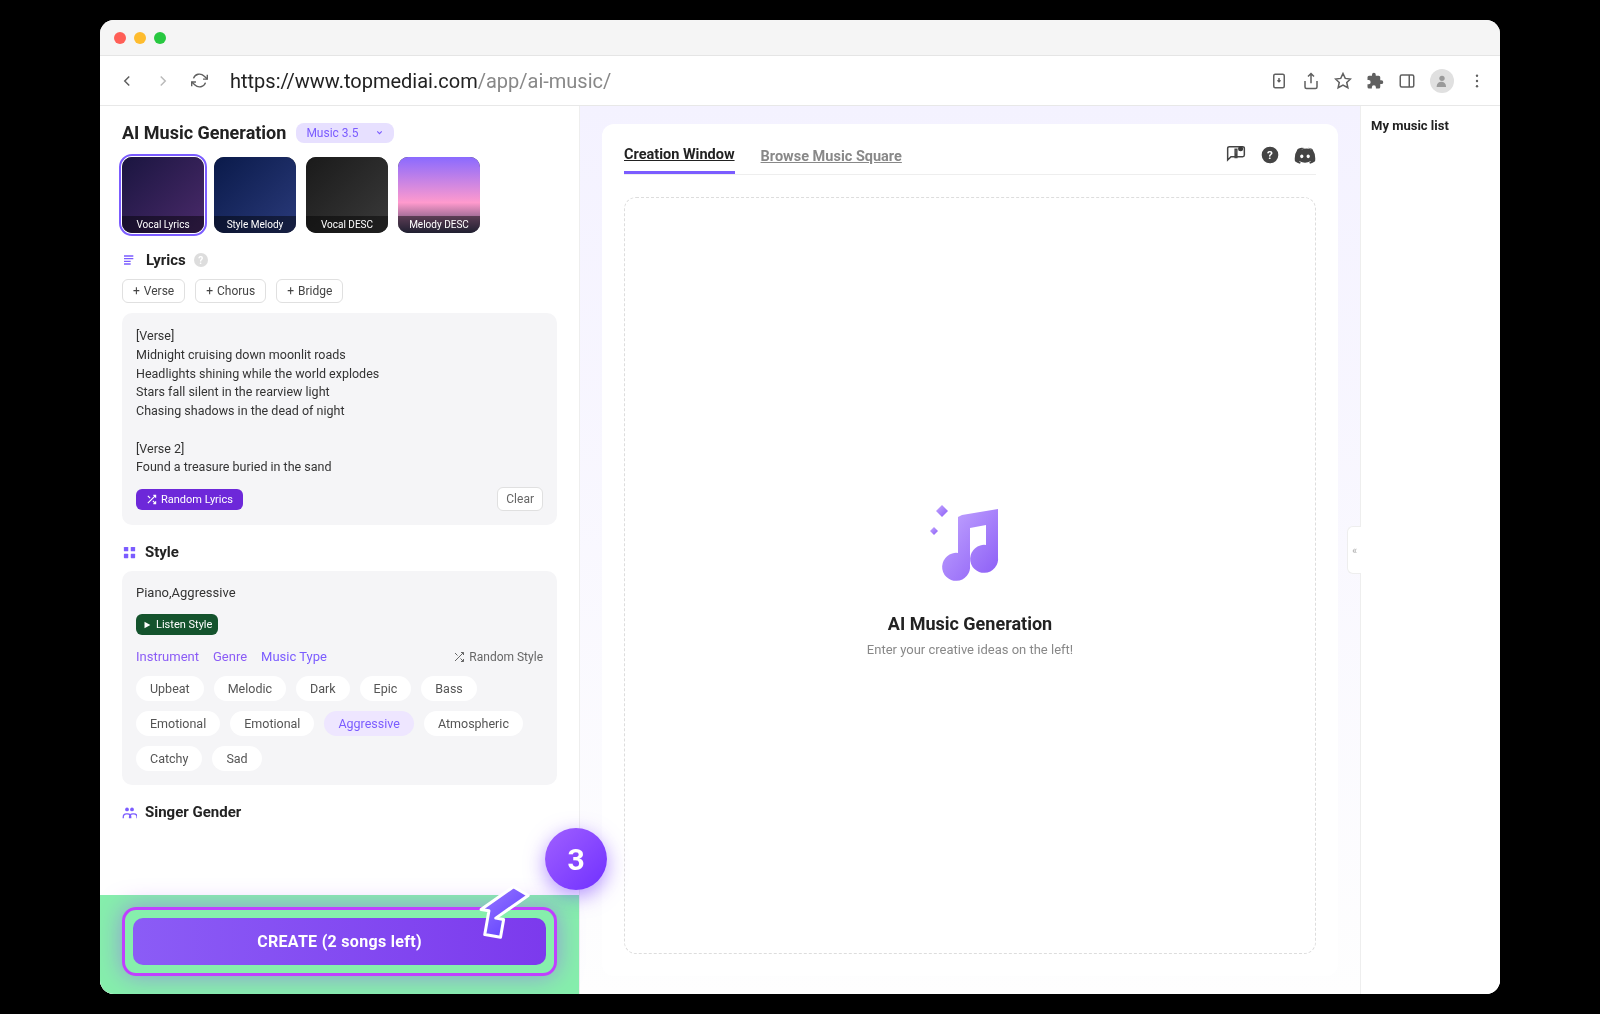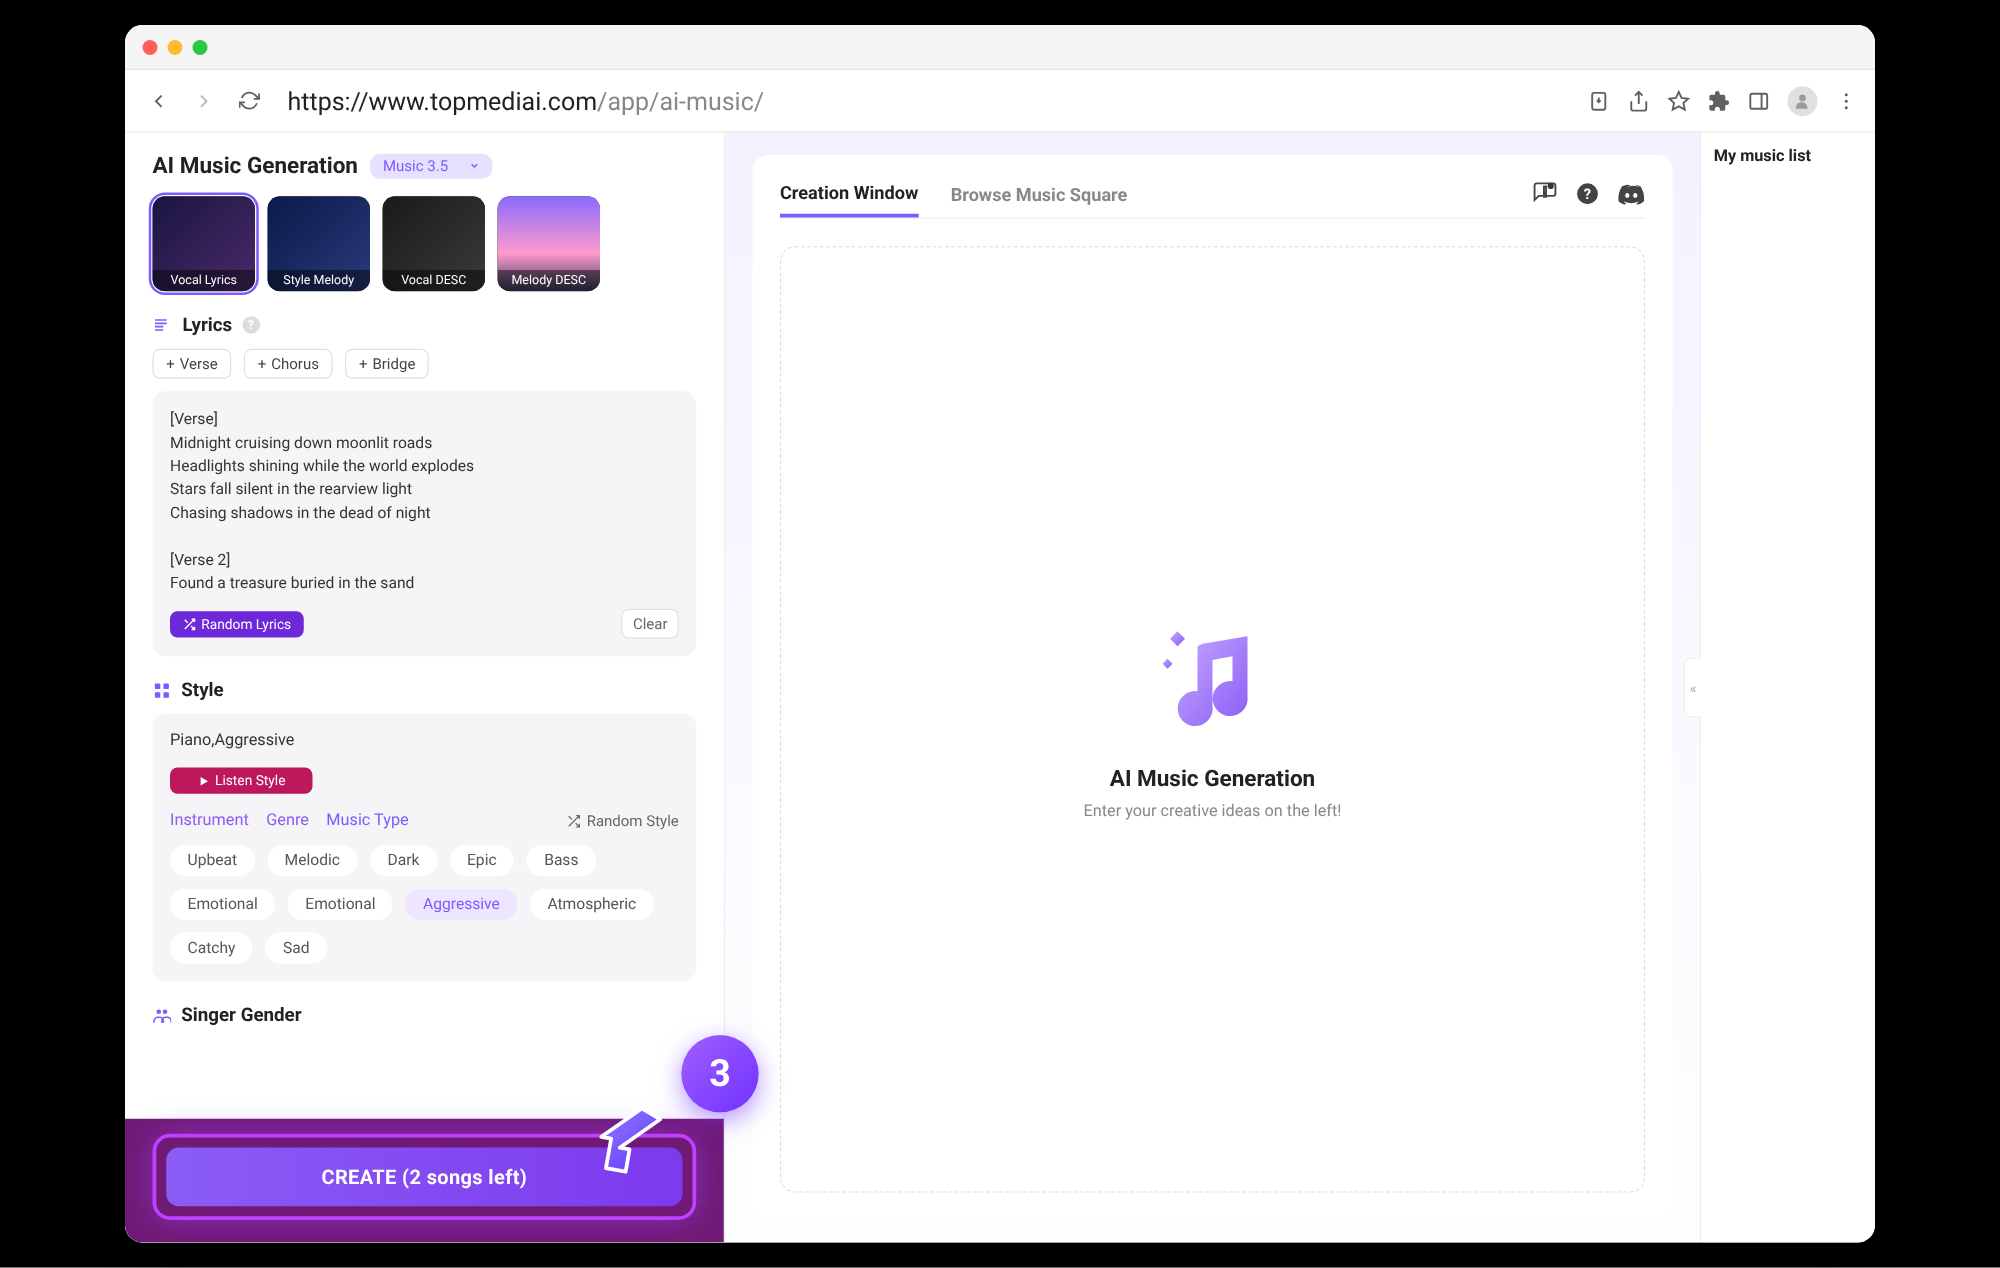--- a/index.html
+++ b/index.html
@@ -40,35 +40,35 @@
 .help-q { width: 14px; height: 14px; border-radius: 50%; background: #ddd; color: #fff; font-size: 10px; display: inline-flex; align-items: center; justify-content: center; }
 .part-row { display: flex; gap: 10px; margin-bottom: 10px; }
 .part-btn { border: 1px solid #e0e0e0; background: #fff; padding: 4px 10px; border-radius: 6px; font-size: 12px; color: #444; cursor: pointer; display: flex; align-items: center; gap: 4px; }
 .lyrics-box { background: #f5f5f7; border-radius: 10px; padding: 14px; position: relative; margin-bottom: 18px; }
 .lyrics-text { font-size: 12.5px; color: #333; line-height: 1.5; white-space: pre-line; height: 150px; overflow: hidden; }
 .lyrics-foot { display: flex; justify-content: space-between; align-items: center; margin-top: 10px; }
 .random-btn { background: #6d28d9; color: #fff; font-size: 11px; padding: 4px 10px; border-radius: 6px; display: flex; align-items: center; gap: 4px; cursor: pointer; }
 .clear-btn { font-size: 12px; color: #666; cursor: pointer; padding: 4px 8px; border: 1px solid #e0e0e0; border-radius: 6px; background:#fff; }
 .style-box { background: #f5f5f7; border-radius: 10px; padding: 14px; margin-bottom: 18px; }
 .style-input { font-size: 13px; color: #333; margin-bottom: 14px; }
-.listen-btn { background: #be185d; color: #fff; font-size: 11px; padding: 4px 22px; border-radius: 6px; display: inline-flex; align-items: center; gap: 4px; cursor: pointer; margin-bottom: 14px; }
+.listen-btn { background: #14532d; color: #fff; font-size: 11px; padding: 4px 6px; border-radius: 6px; display: inline-flex; align-items: center; gap: 4px; cursor: pointer; margin-bottom: 14px; }
 .style-tabs { display: flex; gap: 14px; align-items: center; margin-bottom: 12px; font-size: 13px; }
 .style-tab { color: #8b5cf6; cursor: pointer; }
 .style-tab.active { color: #7b5cff; }
 .random-style { margin-left: auto; color: #666; font-size: 12px; display: flex; align-items: center; gap: 4px; cursor: pointer; }
 .chip-row { display: flex; flex-wrap: wrap; gap: 10px; }
 .chip { background: #fff; border-radius: 16px; padding: 5px 14px; font-size: 12.5px; color: #555; cursor: pointer; }
 .chip.active { background: #eee6ff; color: #7b5cff; }
-.create-wrap { padding: 12px 22px 18px 22px; background: #701a75; position: relative; }
+.create-wrap { padding: 12px 22px 18px 22px; background: #86efac; position: relative; }
 .create-highlight { border: 3px solid #c040ff; border-radius: 14px; padding: 8px; box-shadow: 0 0 24px rgba(160,64,255,0.5); }
 .create-btn { background: linear-gradient(90deg,#8b5cf6,#7c3aed); color: #fff; font-size: 16px; font-weight: 700; padding: 14px 0; border-radius: 10px; text-align: center; cursor: pointer; letter-spacing: 0.3px; }
 .mid-panel { flex: 1; padding: 18px 22px; display: flex; flex-direction: column; }
 .mid-card { background: #fff; border-radius: 12px; flex: 1; display: flex; flex-direction: column; padding: 14px 22px 22px 22px; }
 .mid-tabs { display: flex; align-items: center; border-bottom: 1px solid #eee; }
-.mid-tab { padding: 8px 0; margin-right: 26px; font-size: 14.5px; font-weight: 700; color: #888; cursor: pointer; }
+.mid-tab { padding: 8px 0; margin-right: 26px; font-size: 14.5px; font-weight: 700; color: #888; cursor: pointer; text-decoration: underline; }
 .mid-tab.active { color: #222; border-bottom: 3px solid #7b5cff; }
 .mid-icons { margin-left: auto; display: flex; gap: 14px; color: #444; }
 .mid-icons > * { cursor: pointer; }
 .canvas { flex: 1; border: 1.5px dashed #ddd; border-radius: 12px; margin-top: 22px; display: flex; flex-direction: column; align-items: center; justify-content: center; }
 .music-art { width: 100px; height: 100px; position: relative; margin-bottom: 18px; }
 .canvas-title { font-size: 18px; font-weight: 700; color: #222; margin-bottom: 8px; }
 .canvas-sub { font-size: 13px; color: #888; }
 .right-panel { width: 140px; border-left: 1px solid #eee; background: #fff; padding: 12px 10px; display: flex; flex-direction: column; align-items: center; border-radius: 0 0 14px 0; position: relative; }
 .rp-title { font-size: 13px; font-weight: 700; color: #222; align-self: flex-start; margin-bottom: 14px; }
 .folder-area { flex: 1; display: flex; flex-direction: column; align-items: center; justify-content: center; }

